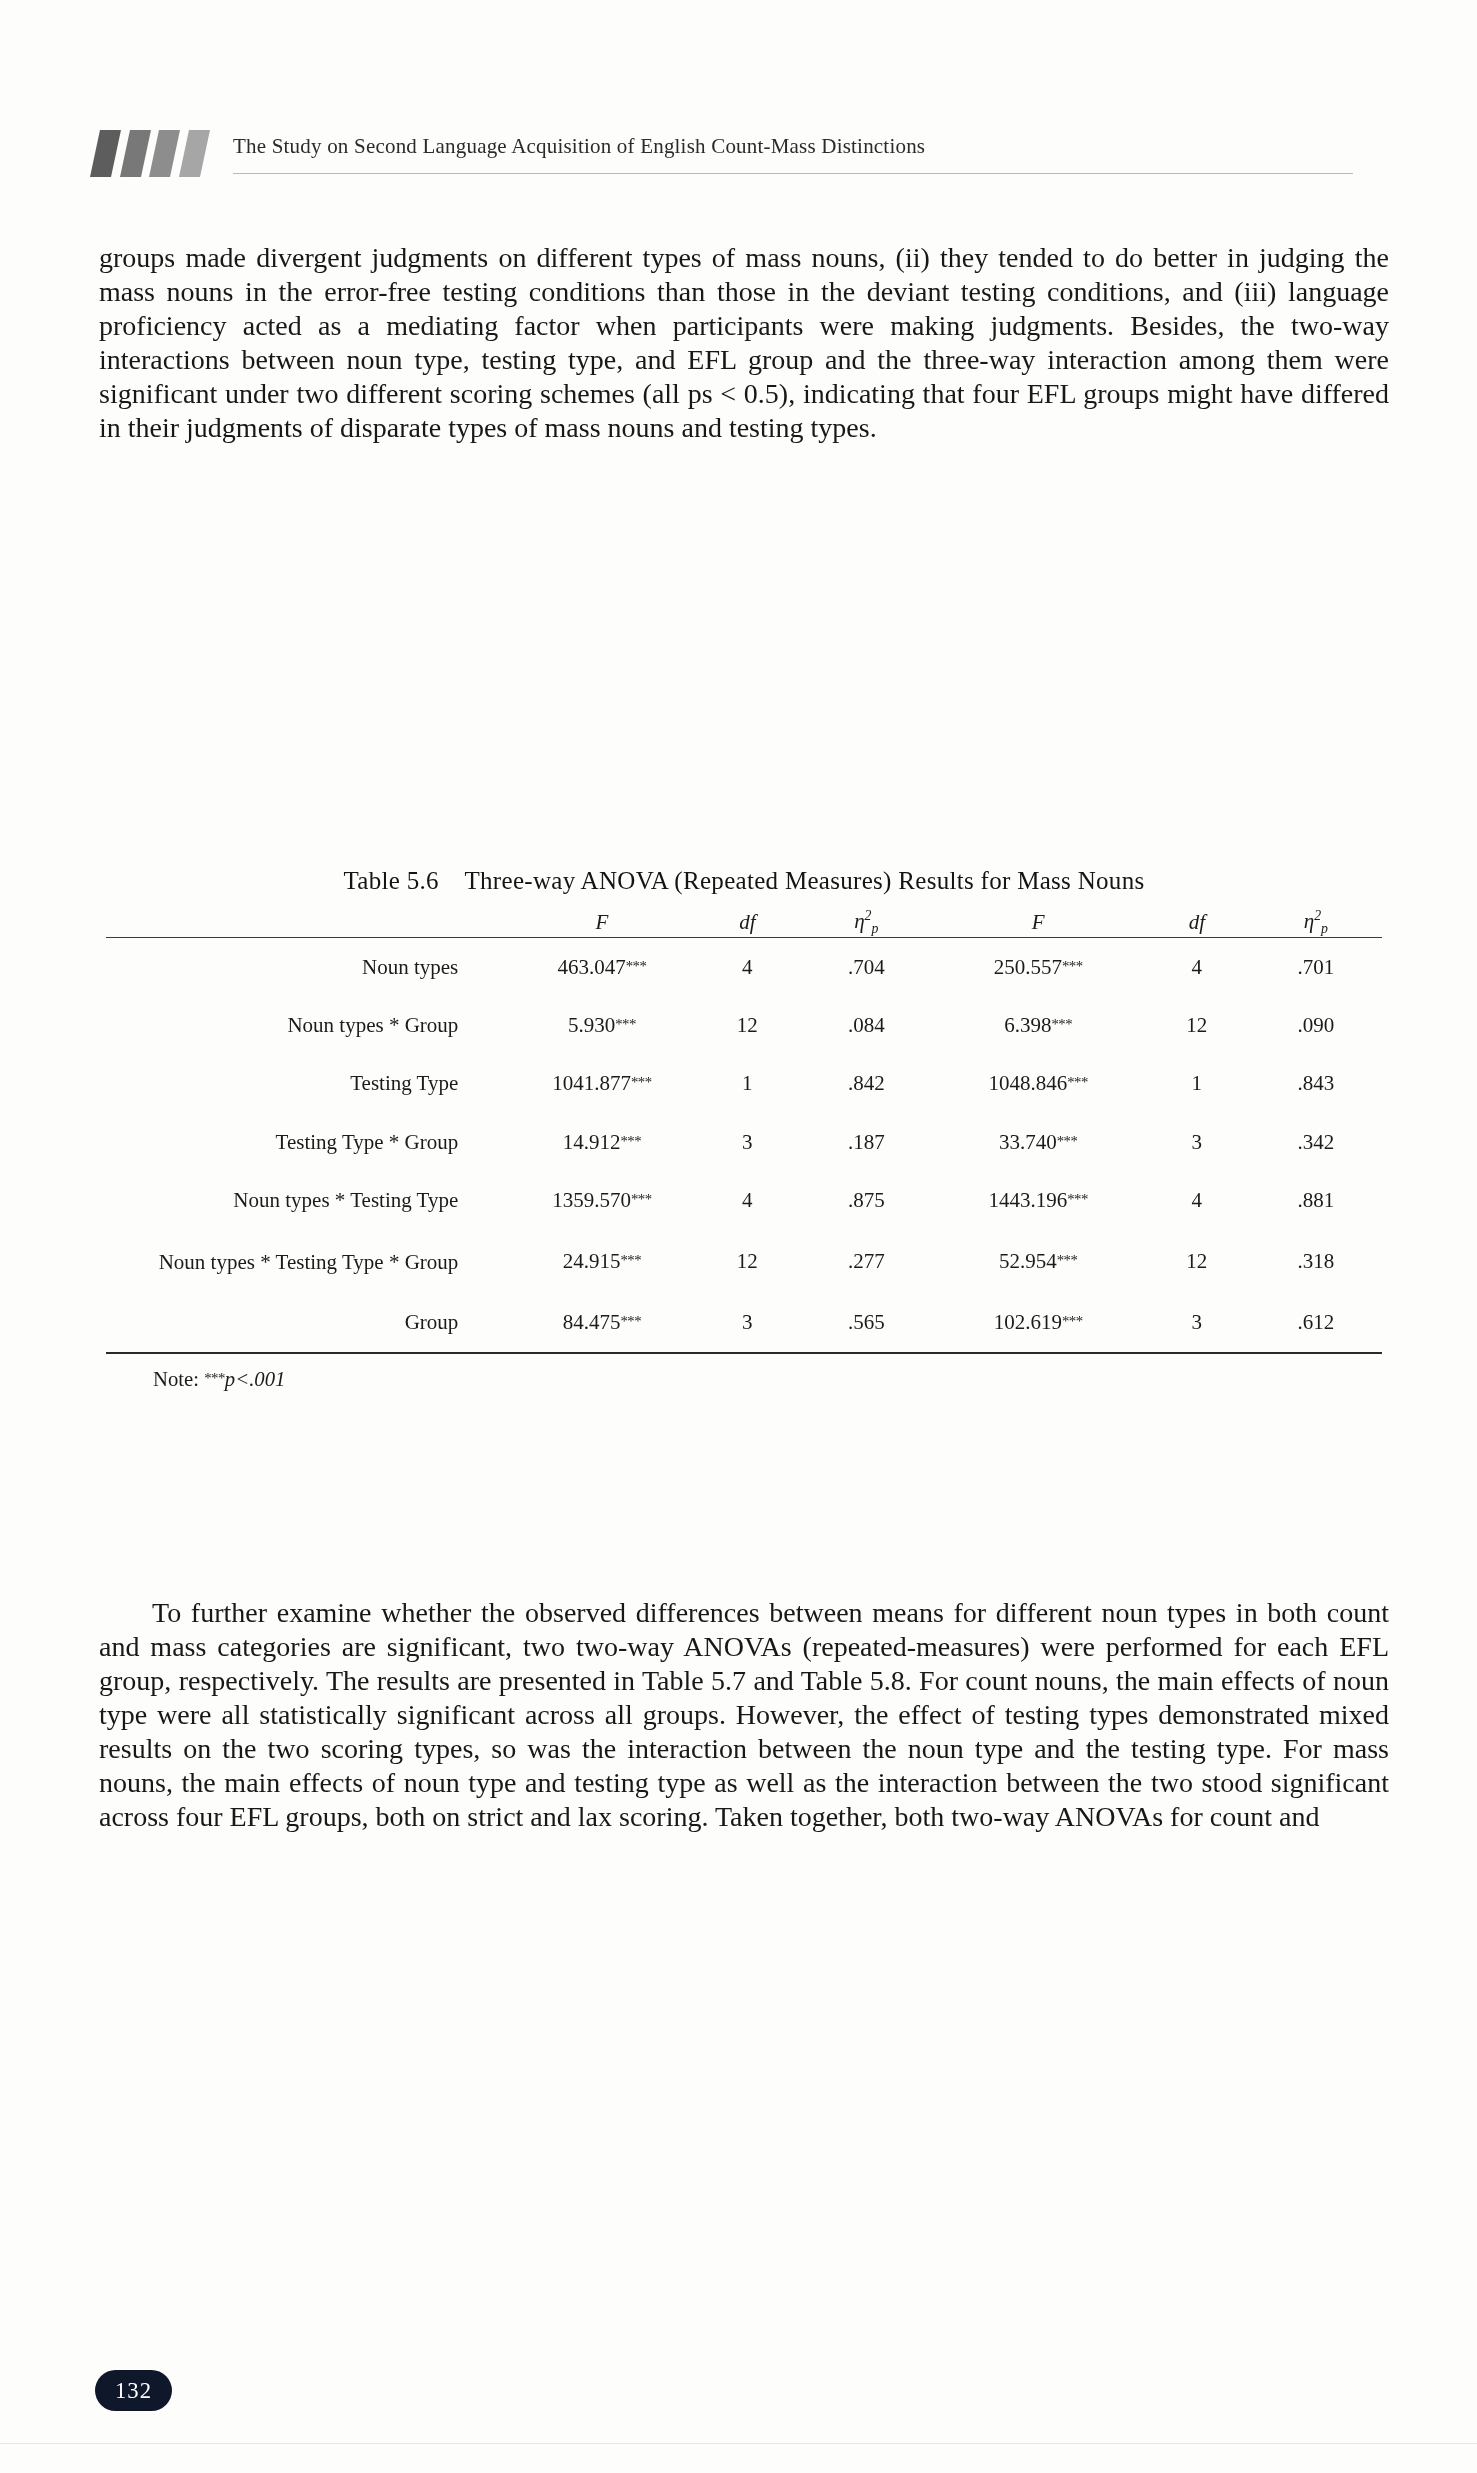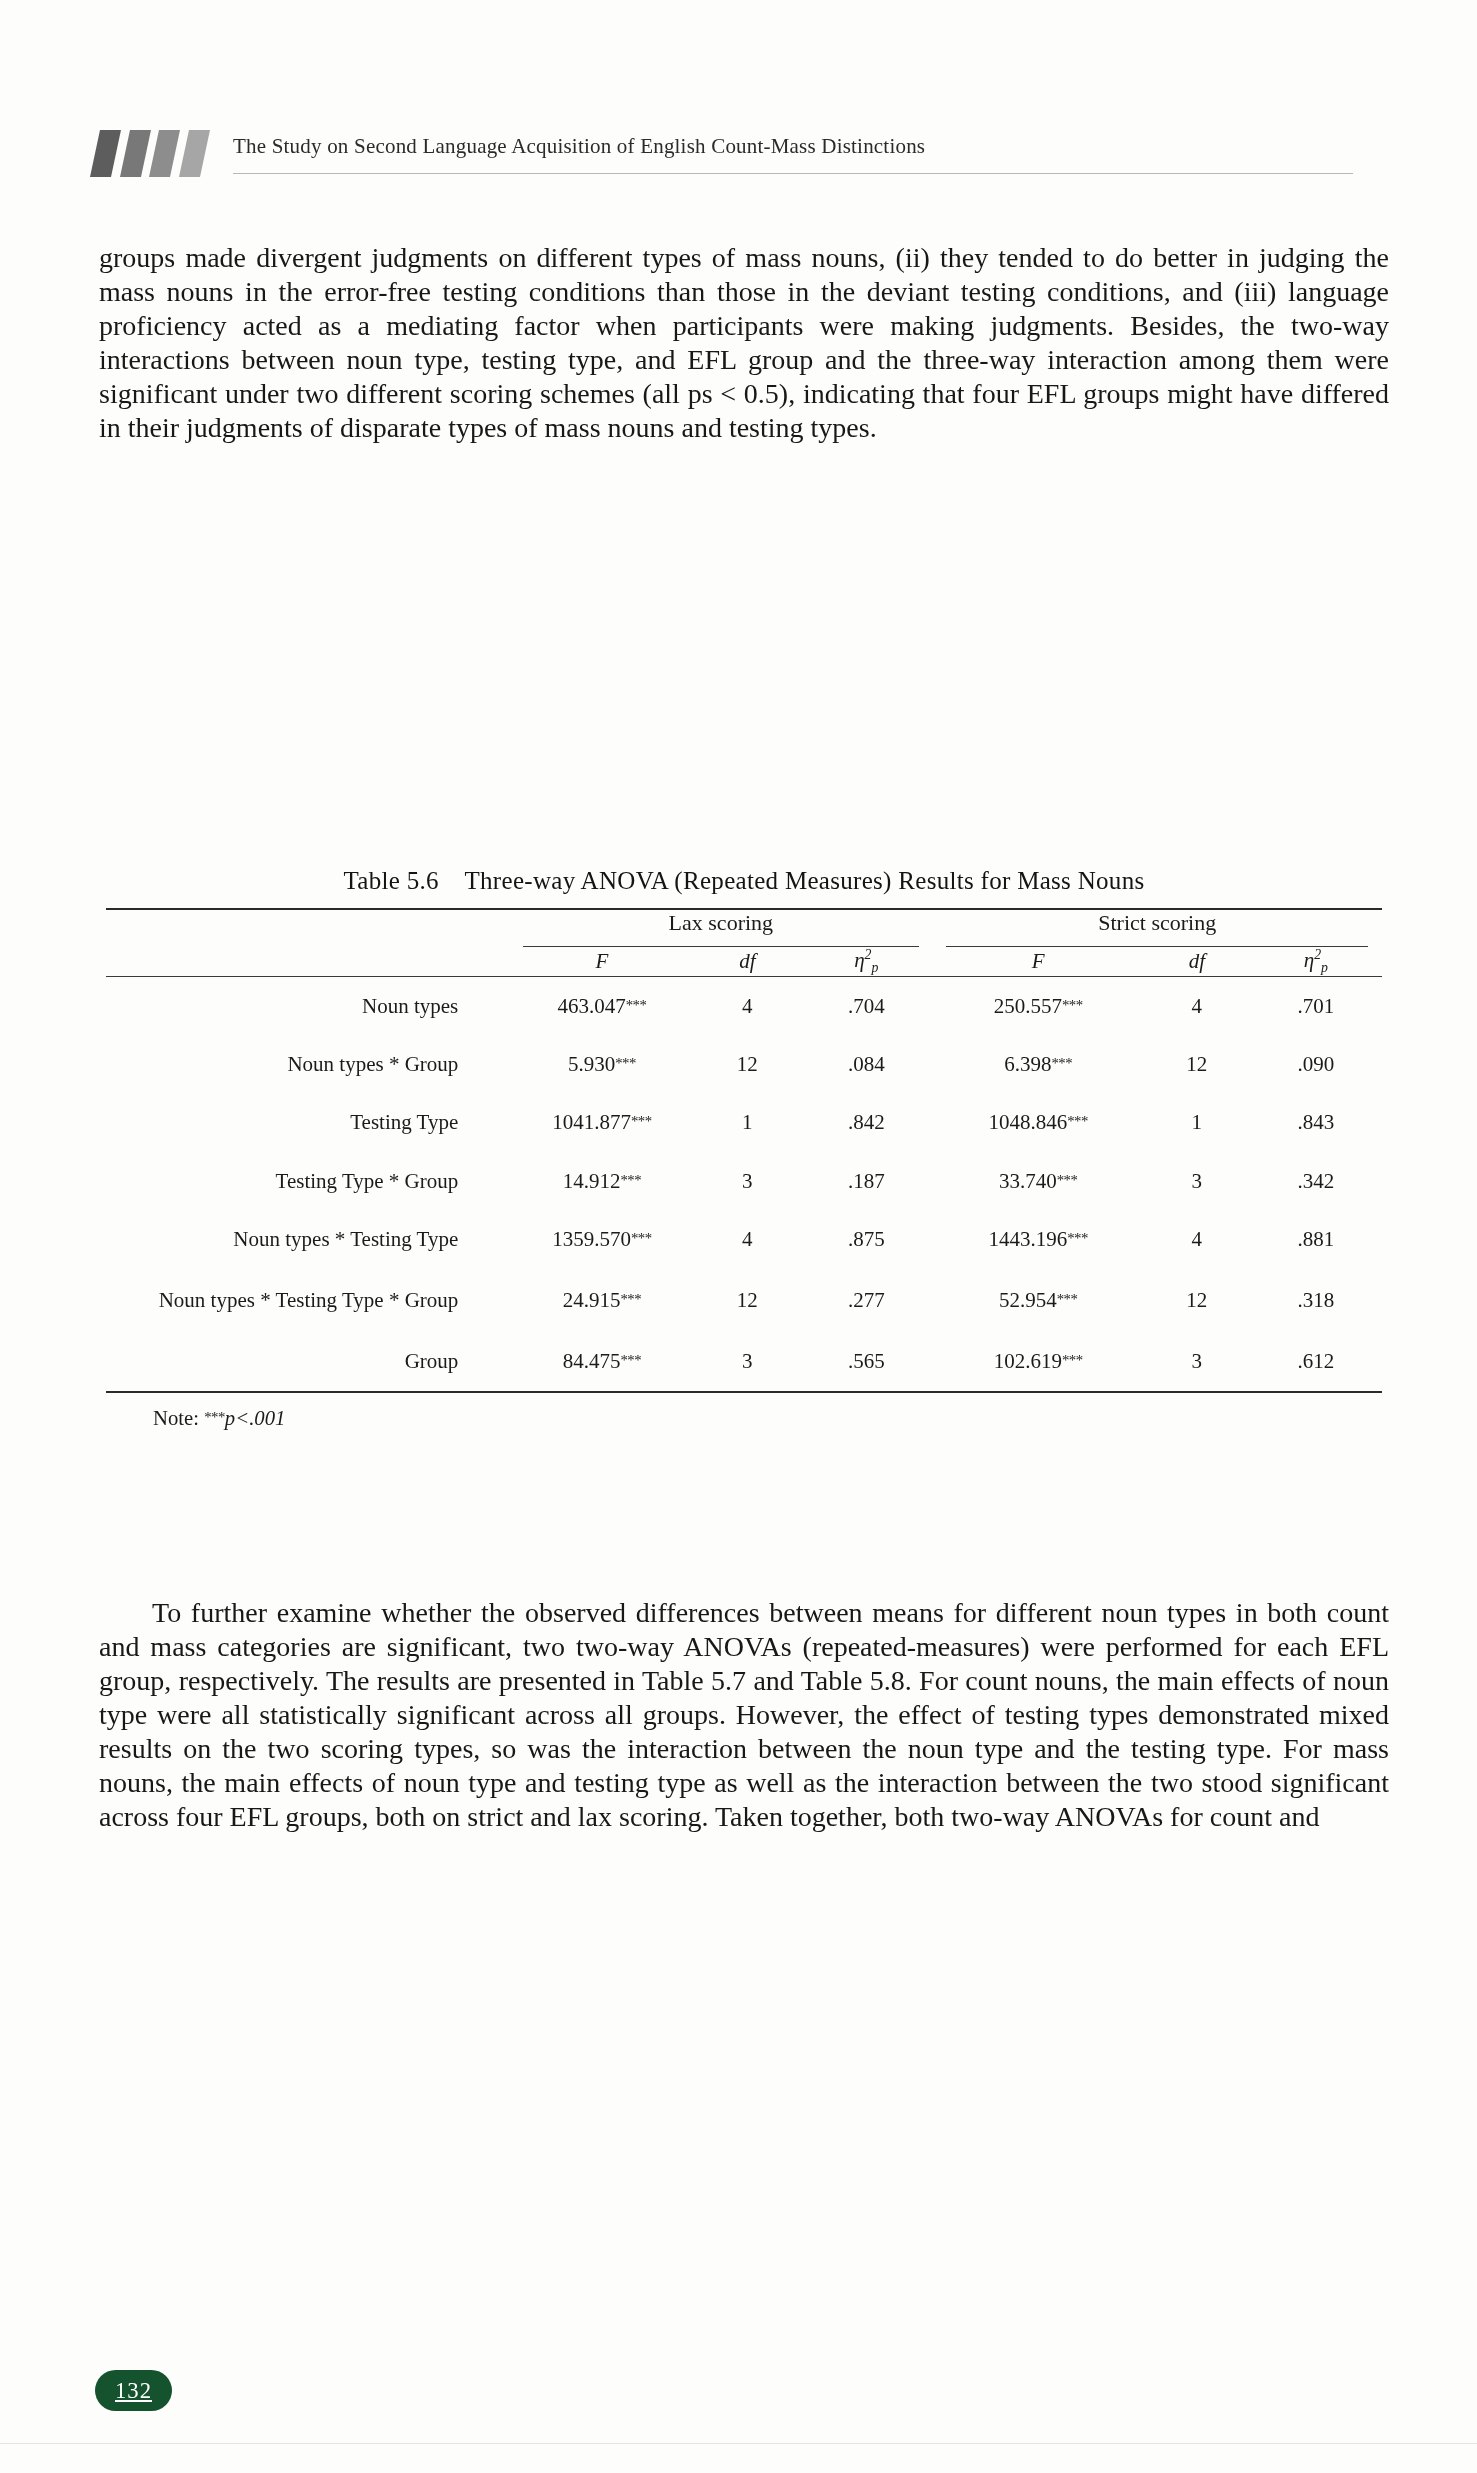--- a/index.html
+++ b/index.html
@@ -162,28 +162,27 @@
     color: #1b1b1b;
   }
   
   .folio {
     position: absolute;
     left: 95px;
     bottom: 63px;
     width: 77px;
     height: 41px;
     border-radius: 20.7px;
-    background: #14532d;
+    background: #0f172a;
     color: #ffffff;
     font-size: 22.7px;
     display: flex;
     align-items: center;
     justify-content: center;
     letter-spacing: 1px;
-    text-decoration: underline;
   }
   .bottom-rule {
     position: absolute;
     left: 0;
     bottom: 29.6px;
     width: 1478px;
     height: 1px;
     background: #e6e6e6;
   }
 </style>
@@ -214,29 +213,20 @@
       <colgroup>
         <col class="c-label">
           <col class="c-f1">
           <col class="c-df1">
           <col class="c-eta1">
         <col class="c-f2">
           <col class="c-df2">
           <col class="c-eta2">
       </colgroup>
       <thead>
-        <tr class="grp-head rule-top">
-          <td></td>
-          <td colspan="3">
-            <span class="grp-underline">Lax scoring</span>
-          </td>
-          <td colspan="3">
-            <span class="grp-underline">Strict scoring</span>
-          </td>
-        </tr>
         <tr class="sub-head rule-thin">
           <td></td>
           <td>F</td>
           <td>df</td>
           <td><span class="eta">η<sup>2</sup><sub><i>p</i></sub></span></td>
           <td>F</td>
           <td>df</td>
           <td><span class="eta">η<sup>2</sup><sub><i>p</i></sub></span></td>
         </tr>
       </thead>

